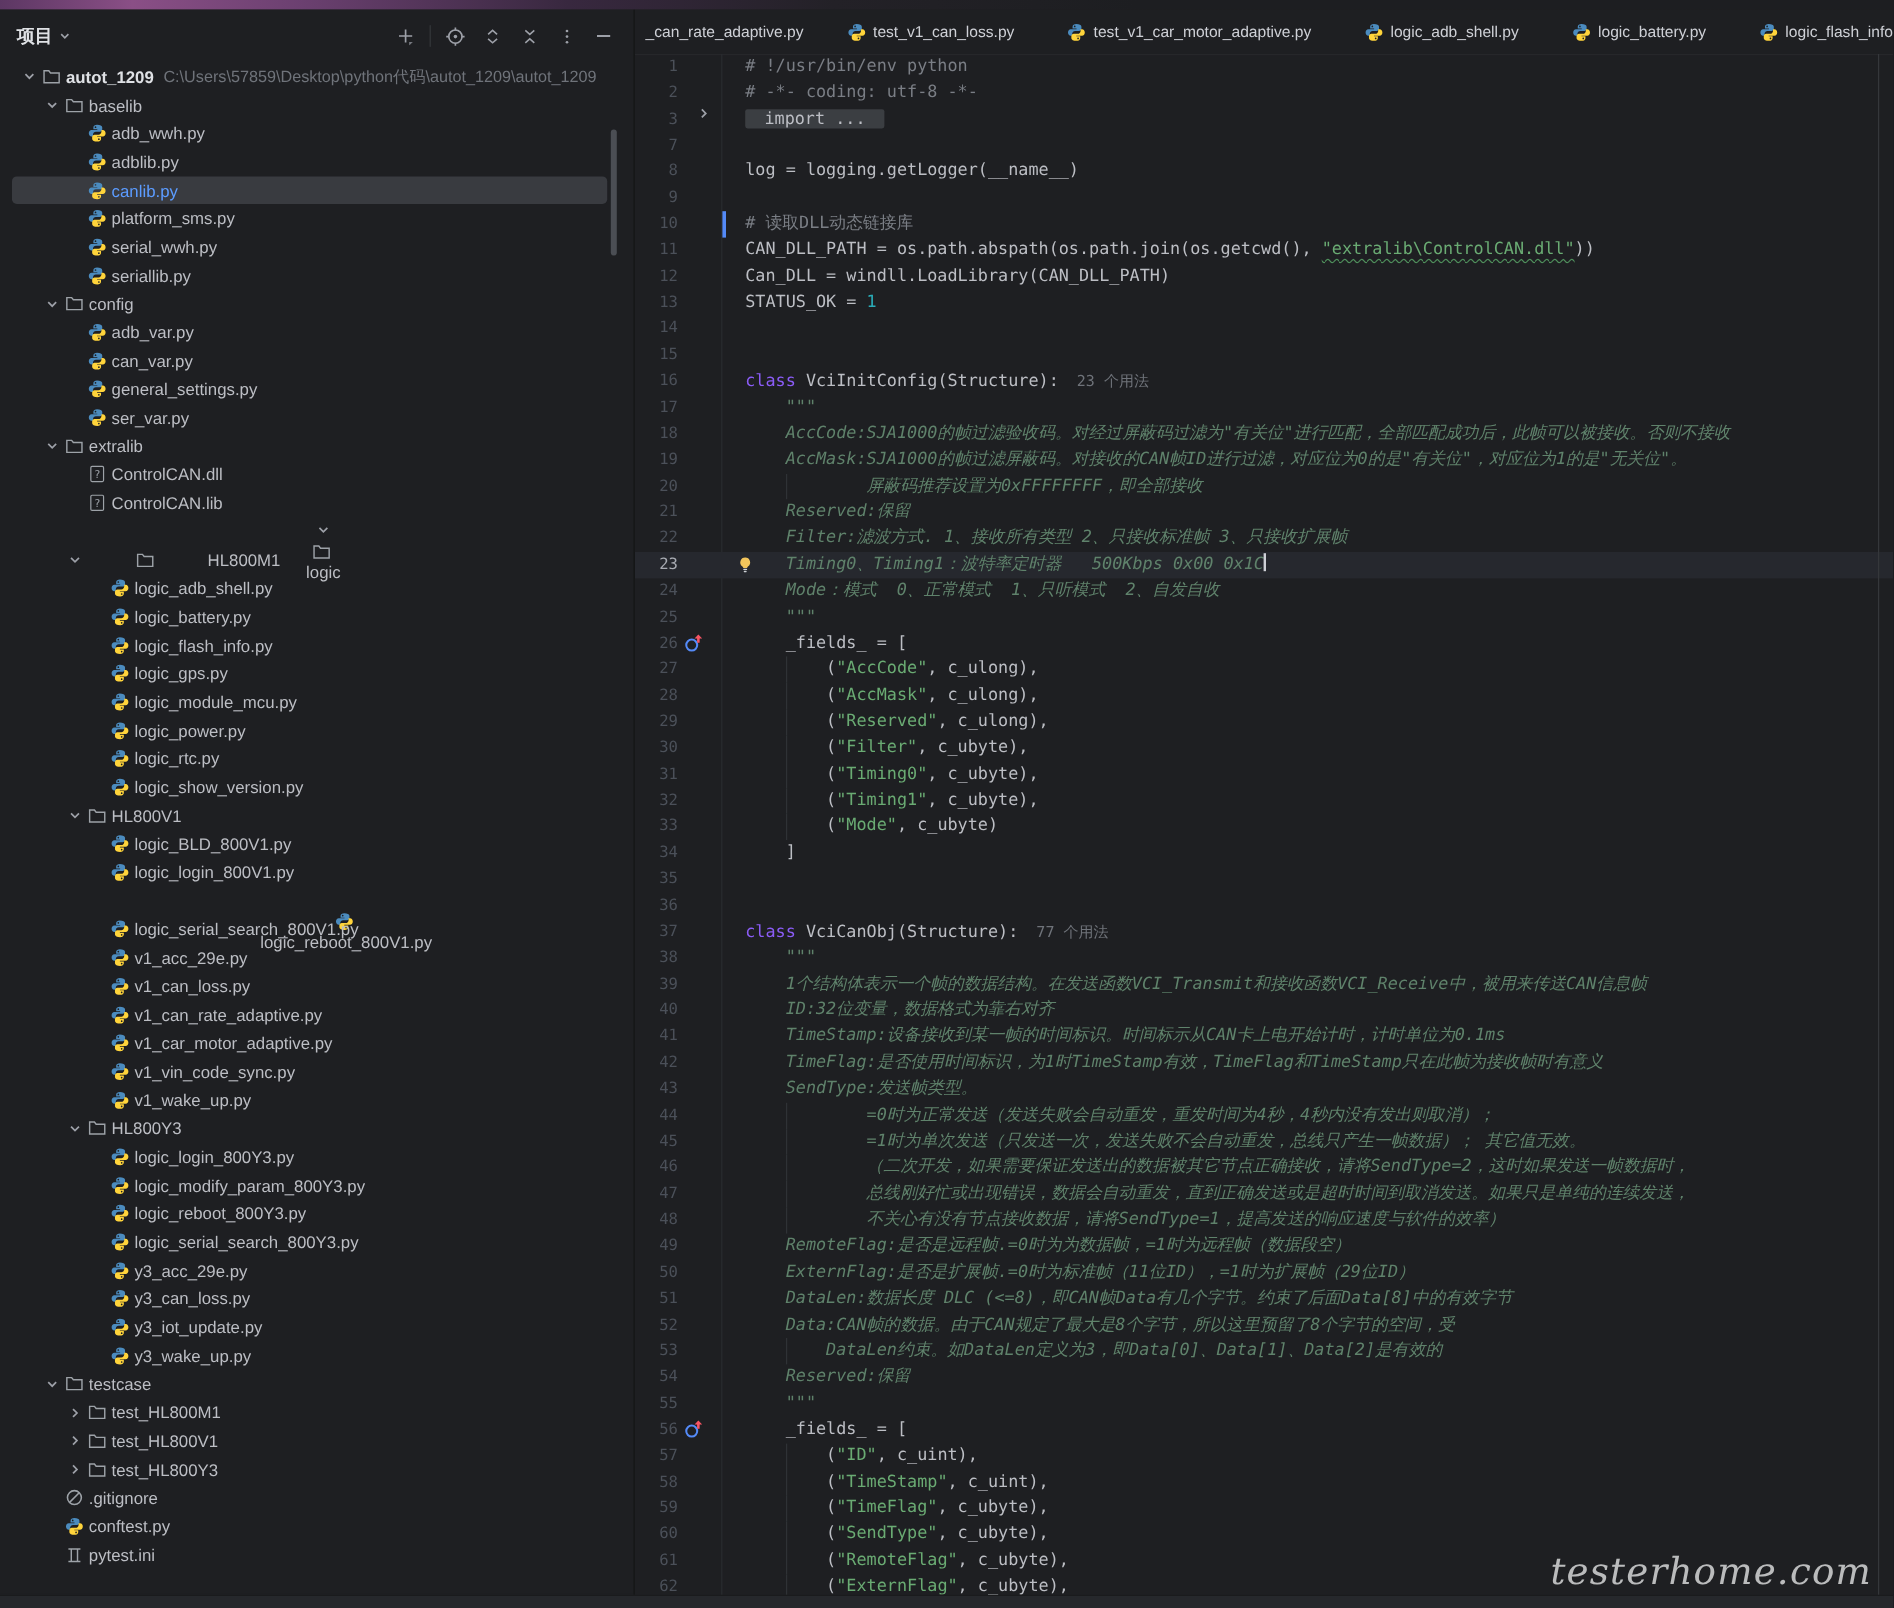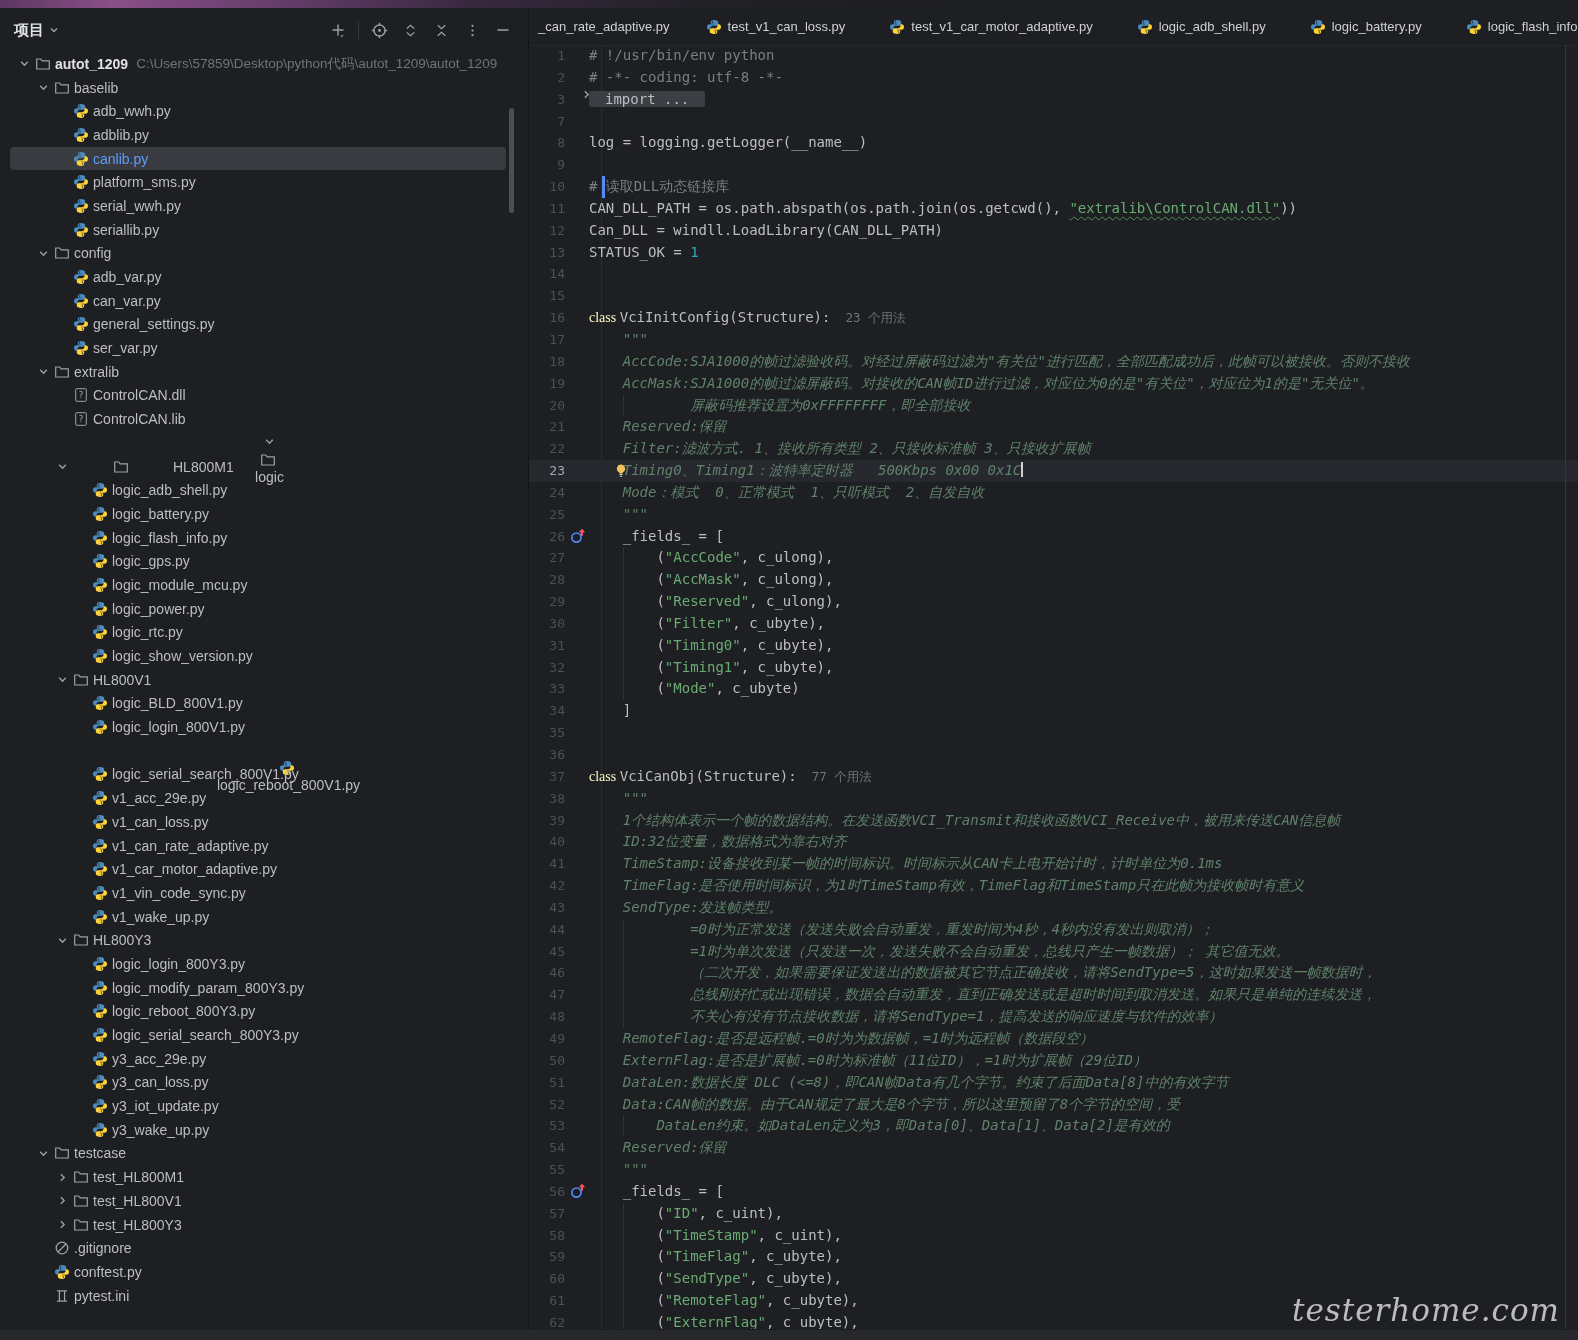--- a/index.html
+++ b/index.html
@@ -38,27 +38,27 @@
             font-family:"DejaVu Sans Mono","Liberation Mono",monospace;font-size:14px;}
   #gutline{position:absolute;left:72px;top:0;width:1px;height:100%;background:#2A2C30;}
   .cline{position:relative;height:21.85px;line-height:21.85px;}
   .cline.act{background:#26282E;}
   .lnum{position:absolute;left:0;width:36px;text-align:right;color:#4B5059;font-size:13px;}
   .cline.act .lnum{color:#A8ABB2;}
   .gico{position:absolute;left:40px;top:2px;width:17px;height:17px;}
   .foldarrow{position:absolute;left:52px;color:#6F737A;font-size:11px;}
   .bulb{position:absolute;left:84px;top:2.5px;width:16px;height:16px;}
   .cbar{position:absolute;left:73px;top:0;width:3px;height:100%;background:#548AF7;}
-  .ctext{position:absolute;left:60px;white-space:pre;color:#BCBEC4;}
+  .ctext{position:absolute;left:92px;white-space:pre;color:#BCBEC4;}
   .cline.g .ctext::before{content:"";position:absolute;left:33.5px;top:0;width:1px;height:21.85px;background:#2F3236;}
   .tc{color:#7A7E85;} 
   .td{color:#5F826B;font-style:italic;} 
   .ts{color:#6AAB73;} 
   .tsu{color:#6AAB73;text-decoration:underline wavy #4E8F5B 1px;text-underline-offset:3px;}
-  .tk{color:#fef9c3;font-family:Liberation Serif, serif;} 
+  .tk{color:#8b5cf6;} 
   .tn{color:#2AACB8;} 
   .tp{color:#BCBEC4;}
   .th{color:#6F737A;font-size:12.5px;} 
   .tfold{background:#3B3E42;color:#BCBEC4;padding:0 16px;border-radius:2px;}
   .caret{display:inline-block;width:2px;height:15px;background:#CED0D6;vertical-align:-2px;}
   #editscroll{position:absolute;right:12px;top:37px;width:1px;height:1295px;background:#35373B;}
   #botstrip{position:absolute;left:0;bottom:0;width:100%;height:10px;background:#26282C;border-top:1px solid #1a1b1d;}
   #watermark{position:absolute;right:18px;bottom:12px;font-family:"DejaVu Serif",serif;
              font-style:italic;font-size:31px;color:#C8C9CA;letter-spacing:1px;opacity:.92;}
   svg{display:block;}
@@ -940,21 +940,21 @@
         <div class="cline g">
           <span class="lnum">44</span>
           <span class="ctext"><span class="td">            =0时为正常发送（发送失败会自动重发，重发时间为4秒，4秒内没有发出则取消）；</span></span>
         </div>
         <div class="cline g">
           <span class="lnum">45</span>
           <span class="ctext"><span class="td">            =1时为单次发送（只发送一次，发送失败不会自动重发，总线只产生一帧数据）； 其它值无效。</span></span>
         </div>
         <div class="cline g">
           <span class="lnum">46</span>
-          <span class="ctext"><span class="td">            （二次开发，如果需要保证发送出的数据被其它节点正确接收，请将SendType=5，这时如果发送一帧数据时，</span></span>
+          <span class="ctext"><span class="td">            （二次开发，如果需要保证发送出的数据被其它节点正确接收，请将SendType=2，这时如果发送一帧数据时，</span></span>
         </div>
         <div class="cline g">
           <span class="lnum">47</span>
           <span class="ctext"><span class="td">            总线刚好忙或出现错误，数据会自动重发，直到正确发送或是超时时间到取消发送。如果只是单纯的连续发送，</span></span>
         </div>
         <div class="cline g">
           <span class="lnum">48</span>
           <span class="ctext"><span class="td">            不关心有没有节点接收数据，请将SendType=1，提高发送的响应速度与软件的效率）</span></span>
         </div>
         <div class="cline">

